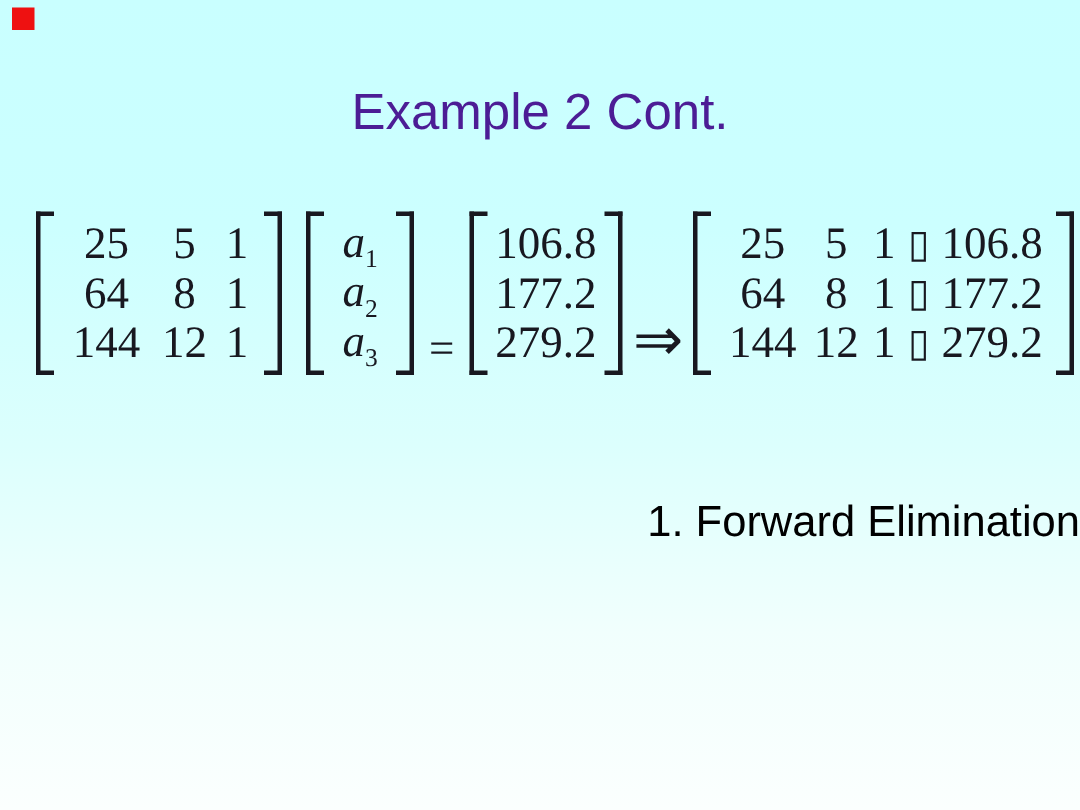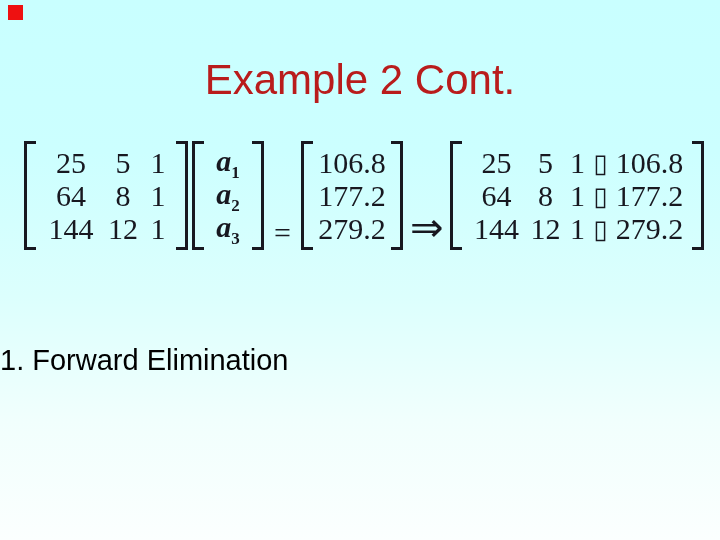--- a/index.html
+++ b/index.html
@@ -4,45 +4,45 @@
 <style>
   html,body{margin:0;padding:0;}
   body{
     width:720px;height:540px;overflow:hidden;position:relative;
     background:linear-gradient(180deg,#c9ffff 0%,#ccffff 28%,#dcfffd 55%,#f1fffd 78%,#fbfffe 100%);
     font-family:"Liberation Sans","DejaVu Sans",sans-serif;
   }
   .red-marker{position:absolute;left:8px;top:5px;width:15px;height:15px;background:#ee1111;}
   .title{
     position:absolute;top:56px;left:0;width:100%;margin:0;
-    text-align:center;font-size:42px;font-weight:500;color:#b91c1c;
+    text-align:center;font-size:34px;font-weight:500;color:#4c1d95;
   }
   .equation{
     position:absolute;top:138px;left:24px;height:112px;
     display:flex;align-items:flex-end;color:#181820;
     font-family:"Liberation Serif","DejaVu Serif",serif;white-space:nowrap;
   }
   .matrix{display:flex;align-items:stretch;}
   .br{width:9px;border-top:3px solid #181820;border-bottom:3px solid #181820;}
   .br.l{border-left:3px solid #181820;margin-right:1px;}
   .br.r{border-right:3px solid #181820;margin-left:1px;}
   .cells{display:grid;align-items:center;justify-items:center;font-size:30px;padding:5px 5px;}
   .m-coeff .cells{grid-template-columns:58px 46px 24px;grid-auto-rows:33px;}
   .m-unknown .cells{grid-template-columns:36px;grid-auto-rows:33px;}
   .m-rhs .cells{grid-template-columns:66px;grid-auto-rows:33px;}
   .m-aug .cells{grid-template-columns:56px 42px 22px 24px 74px;grid-auto-rows:33px;}
-  .m-unknown{margin-left:4px;font-weight:bold;}
+  .m-unknown{margin-left:16px;}
   .cells i{font-style:italic;}
   .cells sub{font-size:17px;line-height:1;}
   .op{font-size:30px;margin:0 10px;color:#181820;}
   .arrow{font-size:40px;margin:0 7px;font-family:"DejaVu Sans","Liberation Sans",sans-serif;}
   .tofu{font-family:"DejaVu Sans",sans-serif;font-size:26px;}
   .steps{
-    position:absolute;top:330px;left:0;width:100%;text-align:left;
-    font-size:29px;font-weight:500;line-height:37px;color:#000;margin-top:12px;
+    position:absolute;top:330px;left:0;width:100%;text-align:right;
+    font-size:29px;font-weight:500;line-height:37px;color:#000;
   }
 </style>
 </head>
 <body>
 
 <div class="red-marker"></div>
 
 <h1 class="title">Example 2 Cont.</h1>
 
 <div class="equation">

